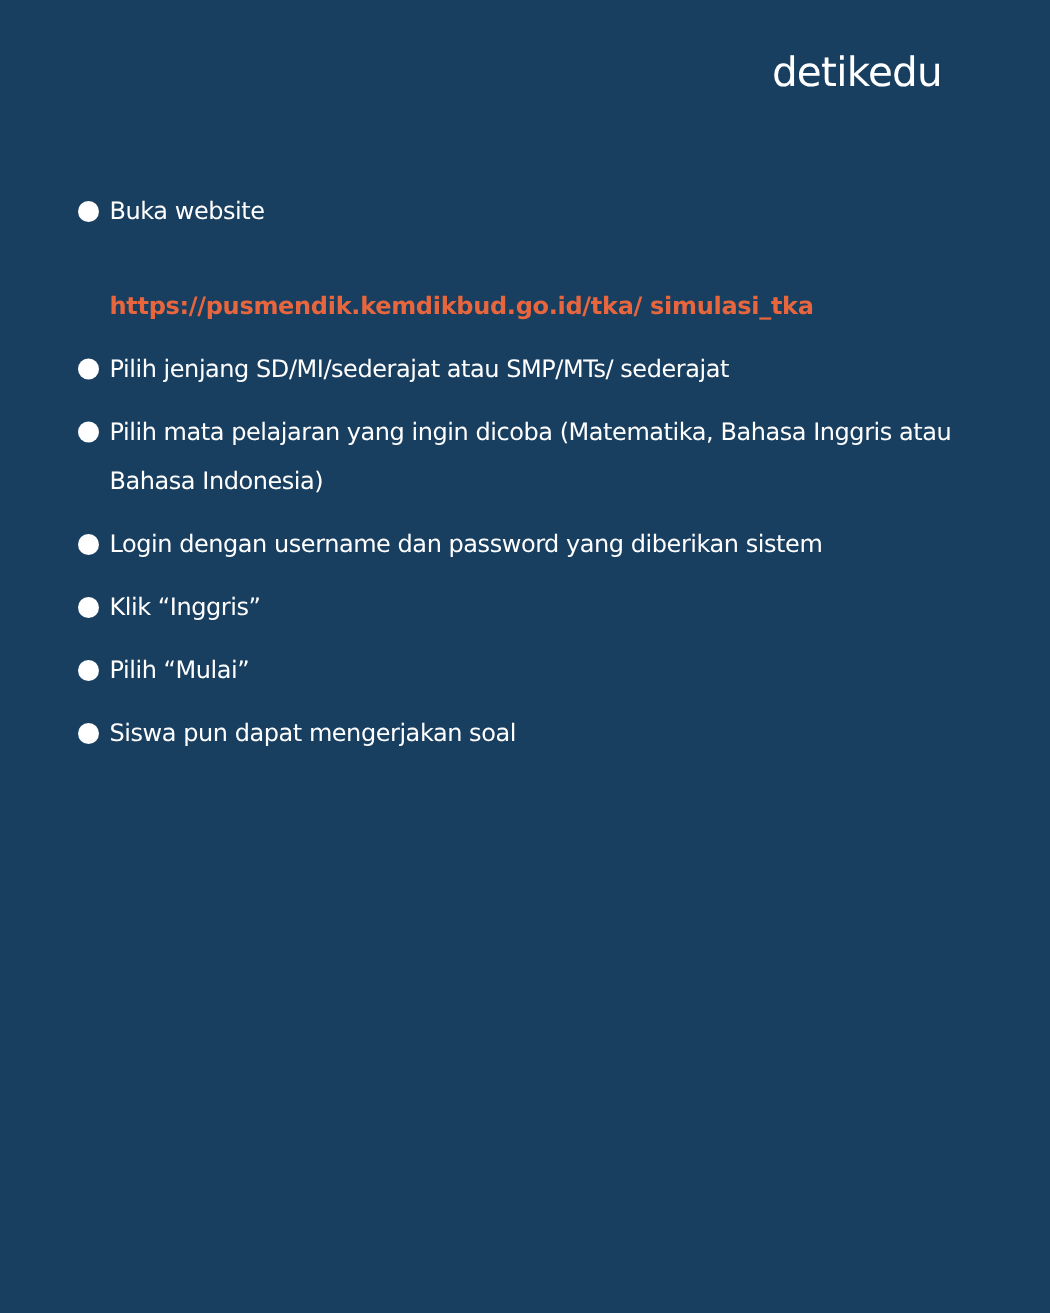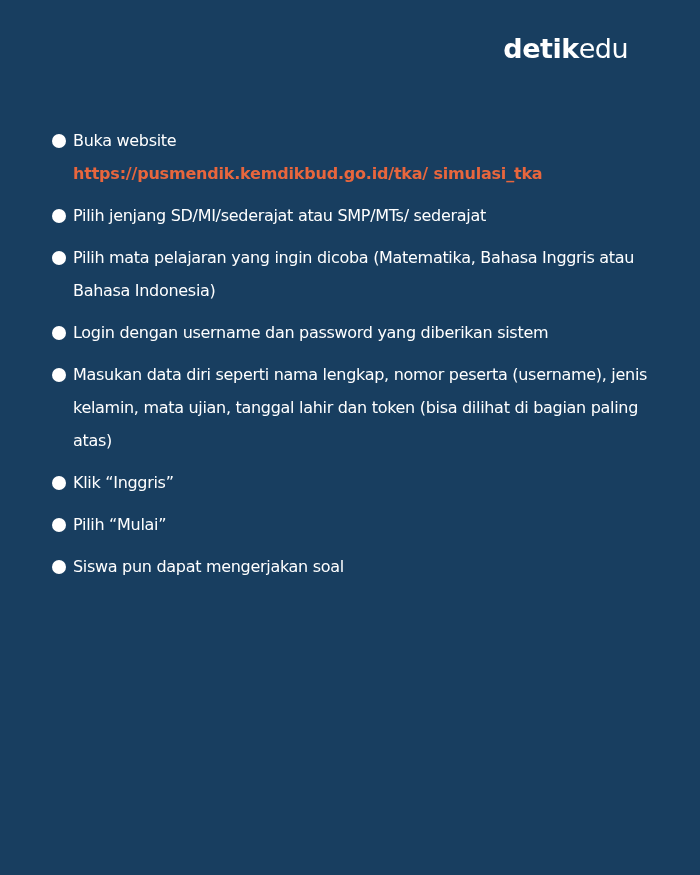--- a/index.html
+++ b/index.html
@@ -9,40 +9,41 @@
     position: relative; overflow: hidden;
     font-family: "DejaVu Sans", "Liberation Sans", sans-serif;
     color: #ffffff;
   }
   .logo {
     position: absolute; top: 33px; right: 72px;
     font-family: "DejaVu Sans", sans-serif;
     font-size: 27px; letter-spacing: -0.5px;
     color: #ffffff;
   }
-  .logo .bold { font-weight: bold; }
+  .logo .bold { font-weight: normal; }
   .logo .light { font-weight: normal; }
   .list {
     position: absolute; left: 50px; top: 124px; width: 610px;
     margin: 0; padding: 0; list-style: none;
   }
   .item {
     position: relative; padding-left: 23px;
     font-size: 16px; line-height: 33px;
     margin-bottom: 9px;
     letter-spacing: -0.3px;
   }
   .bullet {
     position: absolute; left: 2px; top: 10px;
     width: 14px; height: 14px; border-radius: 50%;
     background: #ffffff;
   }
   .link {
     display: block; color: #e8663d; font-weight: bold;
     letter-spacing: -0.2px;
+    margin-top: 30px;
   }
   .text { display: block; }
 </style>
 </head>
 <body>
 
 <div class="logo">
   <span class="bold">detik</span><span class="light">edu</span>
 </div>
 
@@ -59,24 +60,20 @@
   <li class="item">
     <span class="bullet"></span>
     <span class="text">Pilih mata pelajaran yang ingin dicoba (Matematika, Bahasa Inggris atau Bahasa Indonesia)</span>
   </li>
   <li class="item">
     <span class="bullet"></span>
     <span class="text">Login dengan username dan password yang diberikan sistem</span>
   </li>
   <li class="item">
     <span class="bullet"></span>
-    <span class="text">Masukan data diri seperti nama lengkap, nomor peserta (username), jenis kelamin, mata ujian, tanggal lahir dan token (bisa dilihat di bagian paling atas)</span>
-  </li>
-  <li class="item">
-    <span class="bullet"></span>
     <span class="text">Klik “Inggris”</span>
   </li>
   <li class="item">
     <span class="bullet"></span>
     <span class="text">Pilih “Mulai”</span>
   </li>
   <li class="item">
     <span class="bullet"></span>
     <span class="text">Siswa pun dapat mengerjakan soal</span>
   </li>

